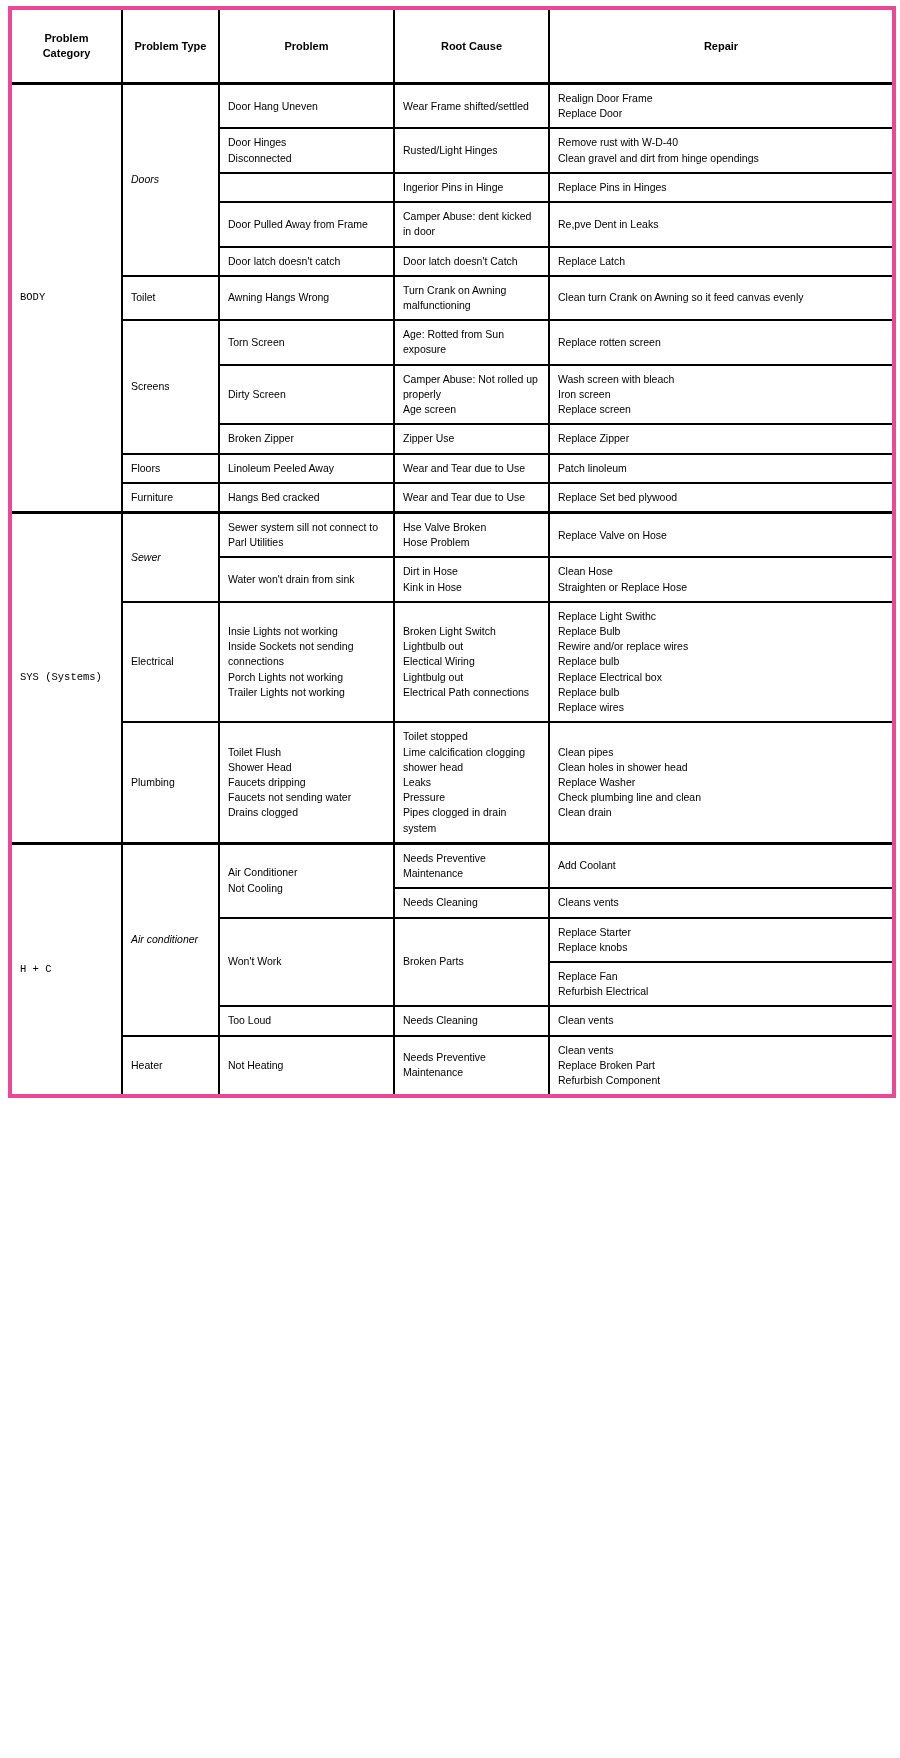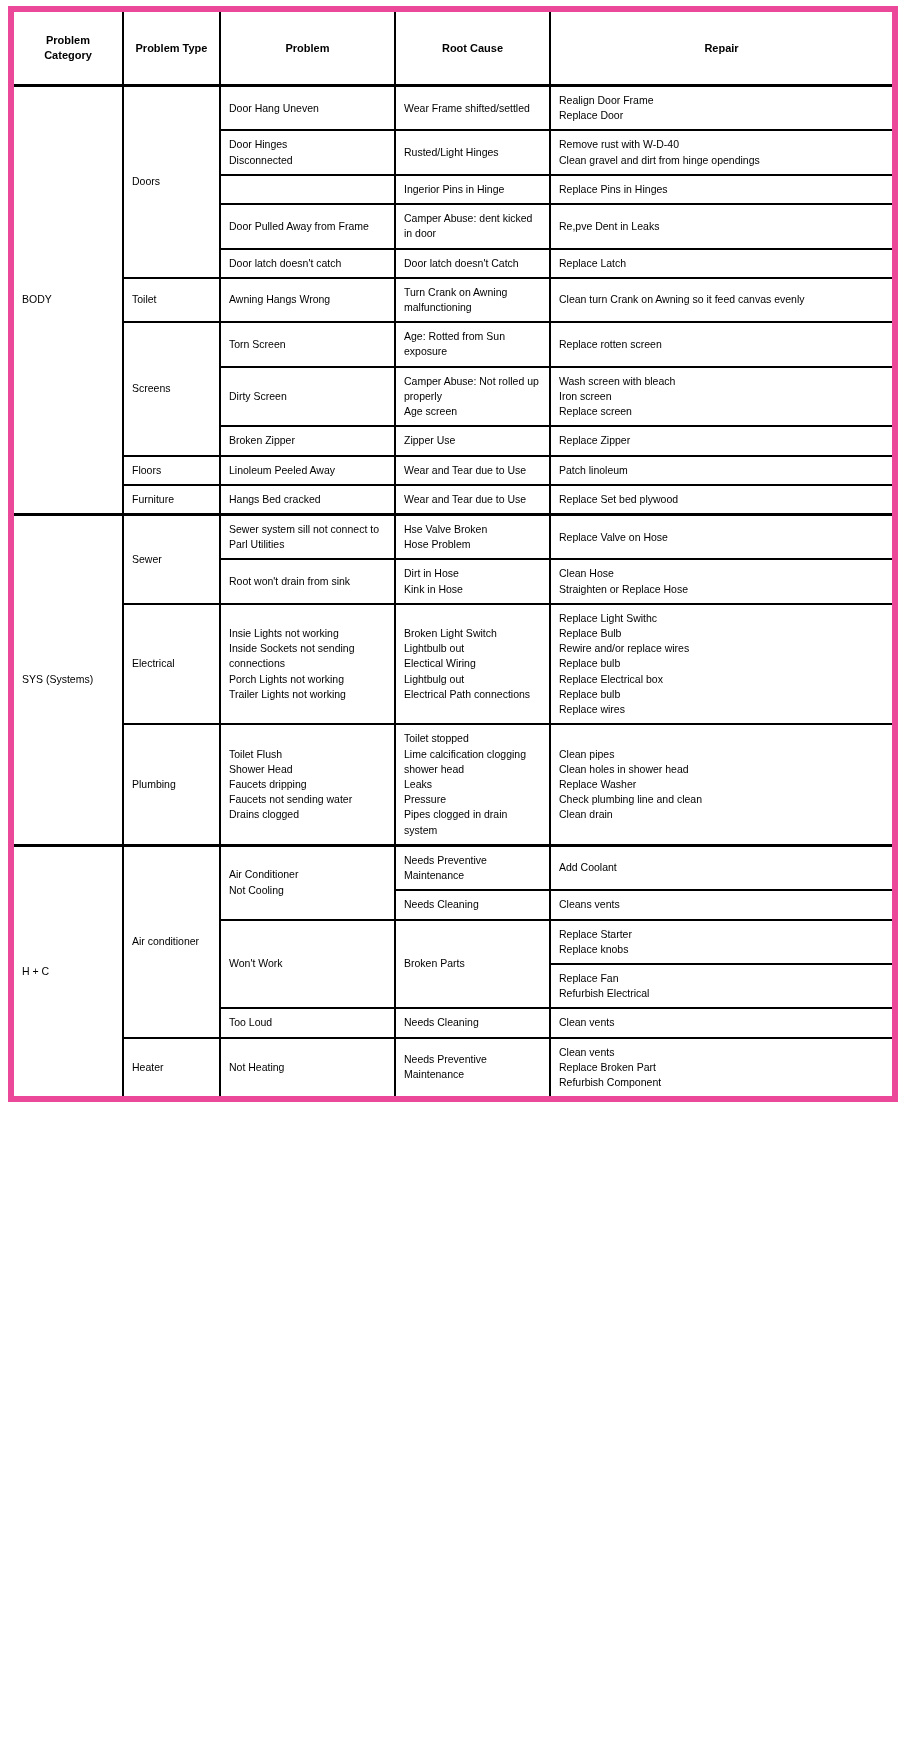--- a/index.html
+++ b/index.html
@@ -20,21 +20,21 @@
     width: 900px;
     height: 1758px;
     box-sizing: border-box;
     padding: 6px 8px 8px 8px;
   }
 
   table.matrix {
     width: 884px;
     border-collapse: collapse;
     table-layout: fixed;
-    border: 6px solid #ec4899;
+    border: 4px solid #ec4899;
   }
 
   table.matrix td,
   table.matrix th {
     border: 2px solid #000;
     vertical-align: middle;
     padding: 6px 8px;
     font-size: 10.5px;
     line-height: 1.45;
     font-weight: normal;
@@ -59,25 +59,26 @@
   col.c-root { width: 155px; }
   col.c-rep  { width: 345px; }
 
   td.cat-cell {
     text-align: center;
     font-weight: bold;
     font-size: 11px;
     border-top: 3px solid #000;
     border-bottom: 3px solid #000;
     border-right: 3px solid #000;
+    font-family: Liberation Mono, monospace;
   }
   td.type-cell {
     text-align: center;
   }
-  td.type-cell.group-top { border-top: 3px solid #000; }
+  td.type-cell.group-top { border-top: 3px solid #000; font-style: italic; }
 
   tr.group-start > td { border-top: 3px solid #000; }
 
   .cell-text { display: block; white-space: pre-line; }
 </style>
 </head>
 <body>
 
 <div id="sheet">
   <table class="matrix">
@@ -241,21 +242,21 @@
           <td>
             <span class="cell-text">Hse Valve Broken
 Hose Problem</span>
           </td>
           <td>
             <span class="cell-text">Replace Valve on Hose</span>
           </td>
         </tr>
         <tr>
           <td>
-            <span class="cell-text">Root won't drain from sink</span>
+            <span class="cell-text">Water won't drain from sink</span>
           </td>
           <td>
             <span class="cell-text">Dirt in Hose
 Kink in Hose</span>
           </td>
           <td>
             <span class="cell-text">Clean Hose
 Straighten or Replace Hose</span>
           </td>
         </tr>

